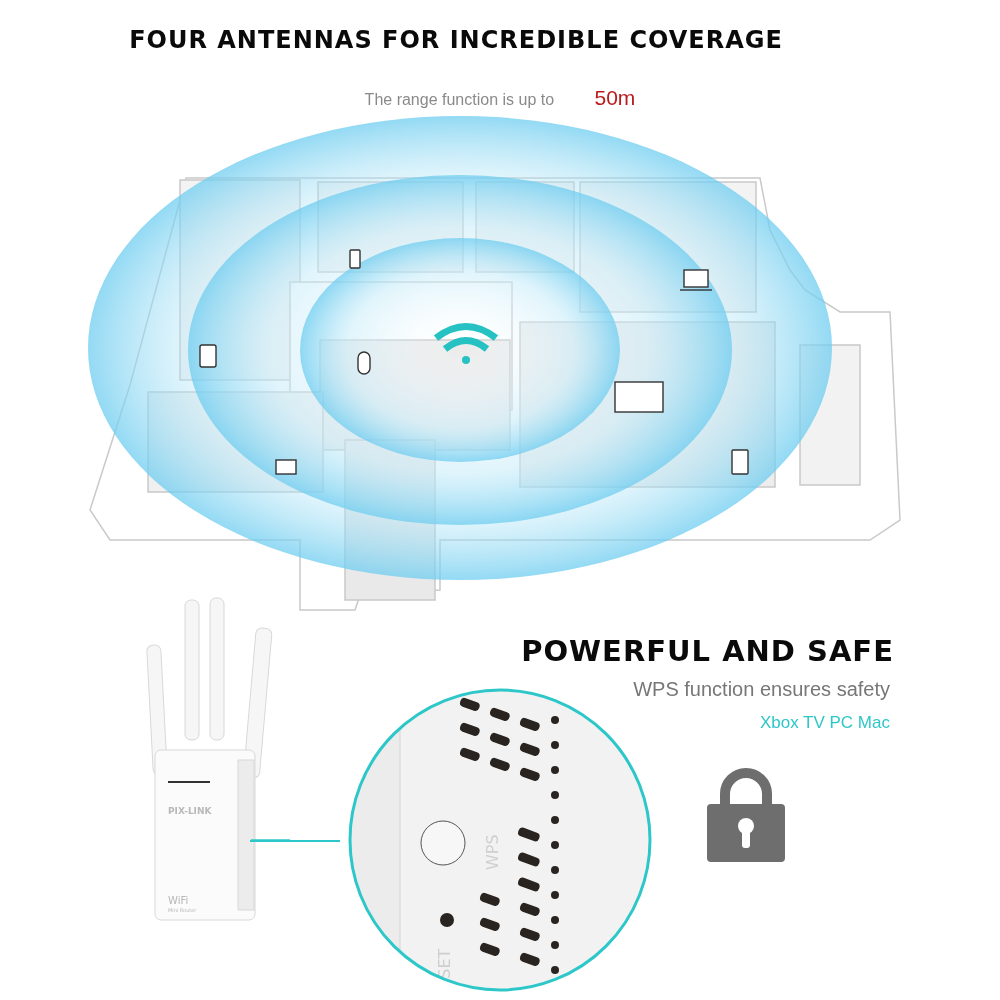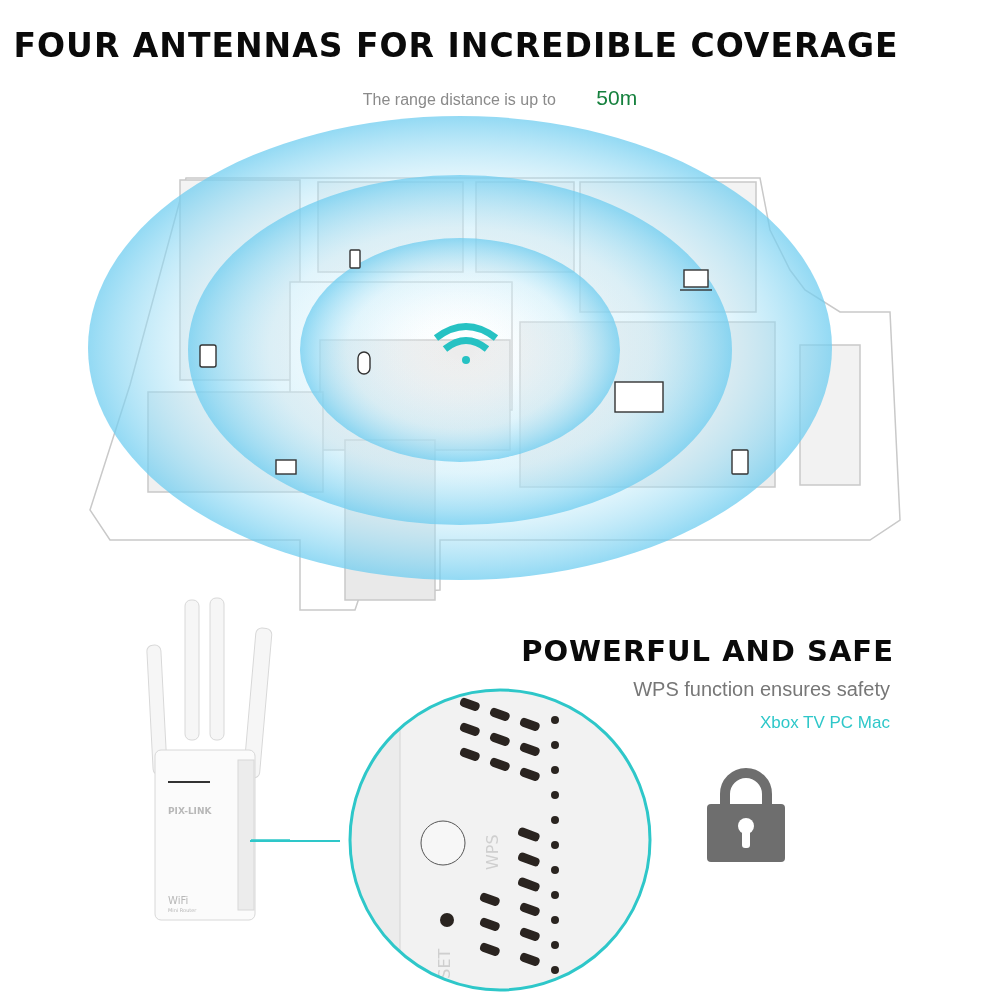--- a/index.html
+++ b/index.html
@@ -1,30 +1,30 @@
 <!DOCTYPE html>
 <html><head>
 <meta charset="utf-8">
 <style>
   html, body { margin:0; padding:0; background:#ffffff; }
   body { width:1000px; height:1000px; position:relative; overflow:hidden; font-family:"DejaVu Sans", sans-serif; }
   .abs { position:absolute; }
   .headline { font-family:"DejaVu Sans", sans-serif; font-weight:bold; color:#0a0a0a; letter-spacing:1px; white-space:nowrap; }
-  #title { left:0; width:912px; top:26px; text-align:center; font-size:33px; }
+  #title { left:0; width:912px; top:26px; text-align:center; font-size:24px; }
   #subtitle { left:0; width:1000px; top:86px; text-align:center; font-size:16px; color:#8a8a8a; font-family:"Liberation Sans", sans-serif; }
-  #subtitle .accent { color:#15803d; font-size:21px;margin-left:36px; }
+  #subtitle .accent { color:#b91c1c; font-size:21px;margin-left:36px; }
   #title2 { right:106px; top:634px; font-size:29px; text-align:center; }
   #sub2 { right:110px; top:678px; font-size:20px; color:#777; font-family:"Liberation Sans", sans-serif; }
   #sub3 { right:110px; top:713px; font-size:17px; color:#2ec7c9; font-family:"Liberation Sans", sans-serif; }
 </style>
 </head>
 <body>
 
 <div class="abs headline" id="title">FOUR ANTENNAS FOR INCREDIBLE COVERAGE</div>
-<div class="abs" id="subtitle"><span>The range distance is up to </span><span class="accent">50m</span></div>
+<div class="abs" id="subtitle"><span>The range function is up to </span><span class="accent">50m</span></div>
 
 <svg class="abs" style="left:0;top:0" width="1000" height="1000">
   <defs>
     <radialGradient id="ringGrad" cx="50%" cy="50%" r="50%">
       <stop offset="0%" stop-color="#ffffff" stop-opacity="0"></stop>
       <stop offset="70%" stop-color="#bfe9f8" stop-opacity="0.35"></stop>
       <stop offset="100%" stop-color="#6fcdf0" stop-opacity="0.75"></stop>
     </radialGradient>
   </defs>
 

